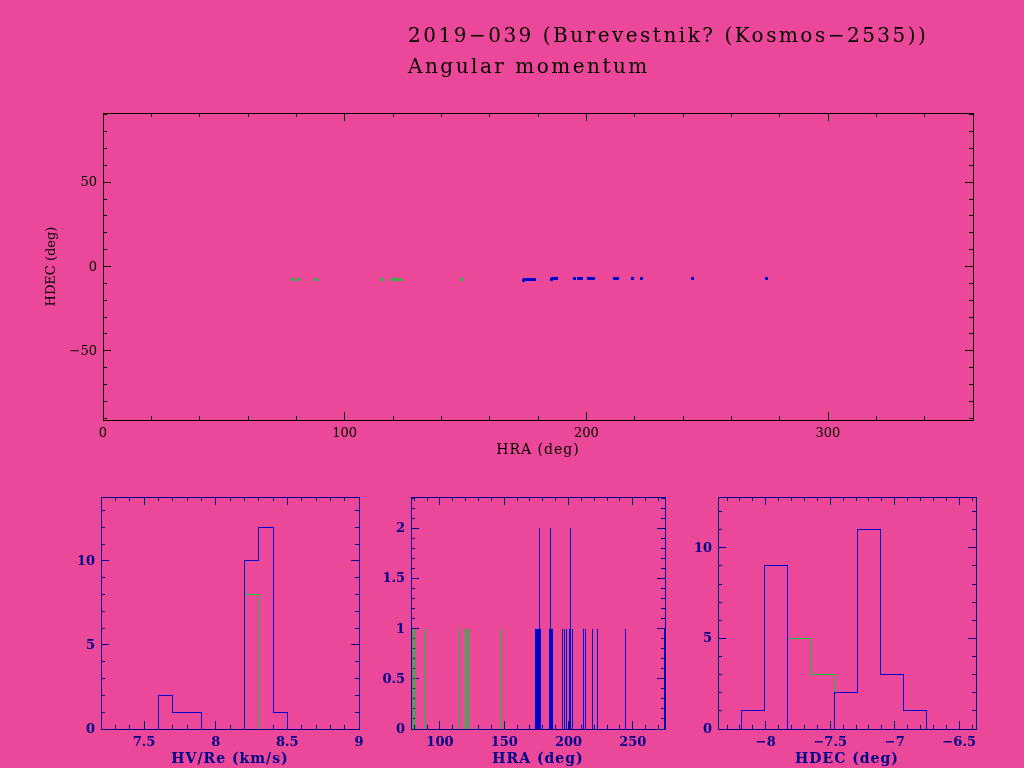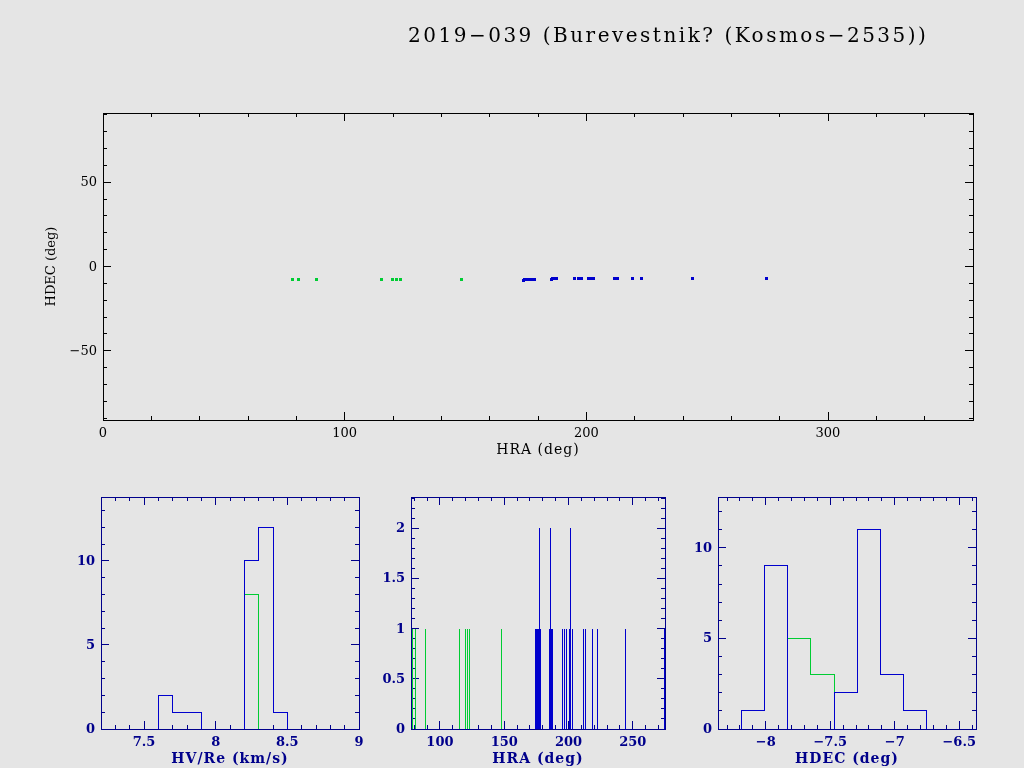--- a/index.html
+++ b/index.html
@@ -1,29 +1,30 @@
 <!DOCTYPE html>
 <html><head>
 <meta charset="utf-8">
 <style>
   html,body{margin:0;padding:0;background:#ffffff;}
-  .page{position:relative;width:1024px;height:768px;background:#e5e5e5;overflow:hidden;
+  .page{position:relative;width:1024px;height:768px;background:#ec4899;overflow:hidden;
         font-family:"DejaVu Serif",serif;}
   .titles{position:absolute;left:408px;top:20px;color:#000000;font-size:20px;
           line-height:31px;letter-spacing:2.5px;white-space:nowrap;}
   .plot-svg{position:absolute;left:0;top:0;}
   .plot-svg line,.plot-svg rect,.plot-svg path{shape-rendering:crispEdges;}
   .plot-svg text{font-family:"DejaVu Serif",serif;}
 </style>
 </head>
 <body>
 
 <div class="page">
   <div class="titles">
     <div>2019−039 (Burevestnik? (Kosmos−2535))</div>
+    <div>Angular momentum</div>
   </div>
   <svg id="plots-canvas-svg" class="plot-svg" width="1024" height="768" viewBox="0 0 1024 768">
       <g>
         <rect x="103" y="113" width="870" height="307" fill="none" stroke="#000000" stroke-width="1"></rect>
         <g>
           <line x1="151.33333333333334" y1="420" x2="151.33333333333334" y2="416" stroke="#000000"></line>
           <line x1="151.33333333333334" y1="113" x2="151.33333333333334" y2="117" stroke="#000000"></line>
           <line x1="199.66666666666669" y1="420" x2="199.66666666666669" y2="416" stroke="#000000"></line>
           <line x1="199.66666666666669" y1="113" x2="199.66666666666669" y2="117" stroke="#000000"></line>
           <line x1="248" y1="420" x2="248" y2="416" stroke="#000000"></line>

